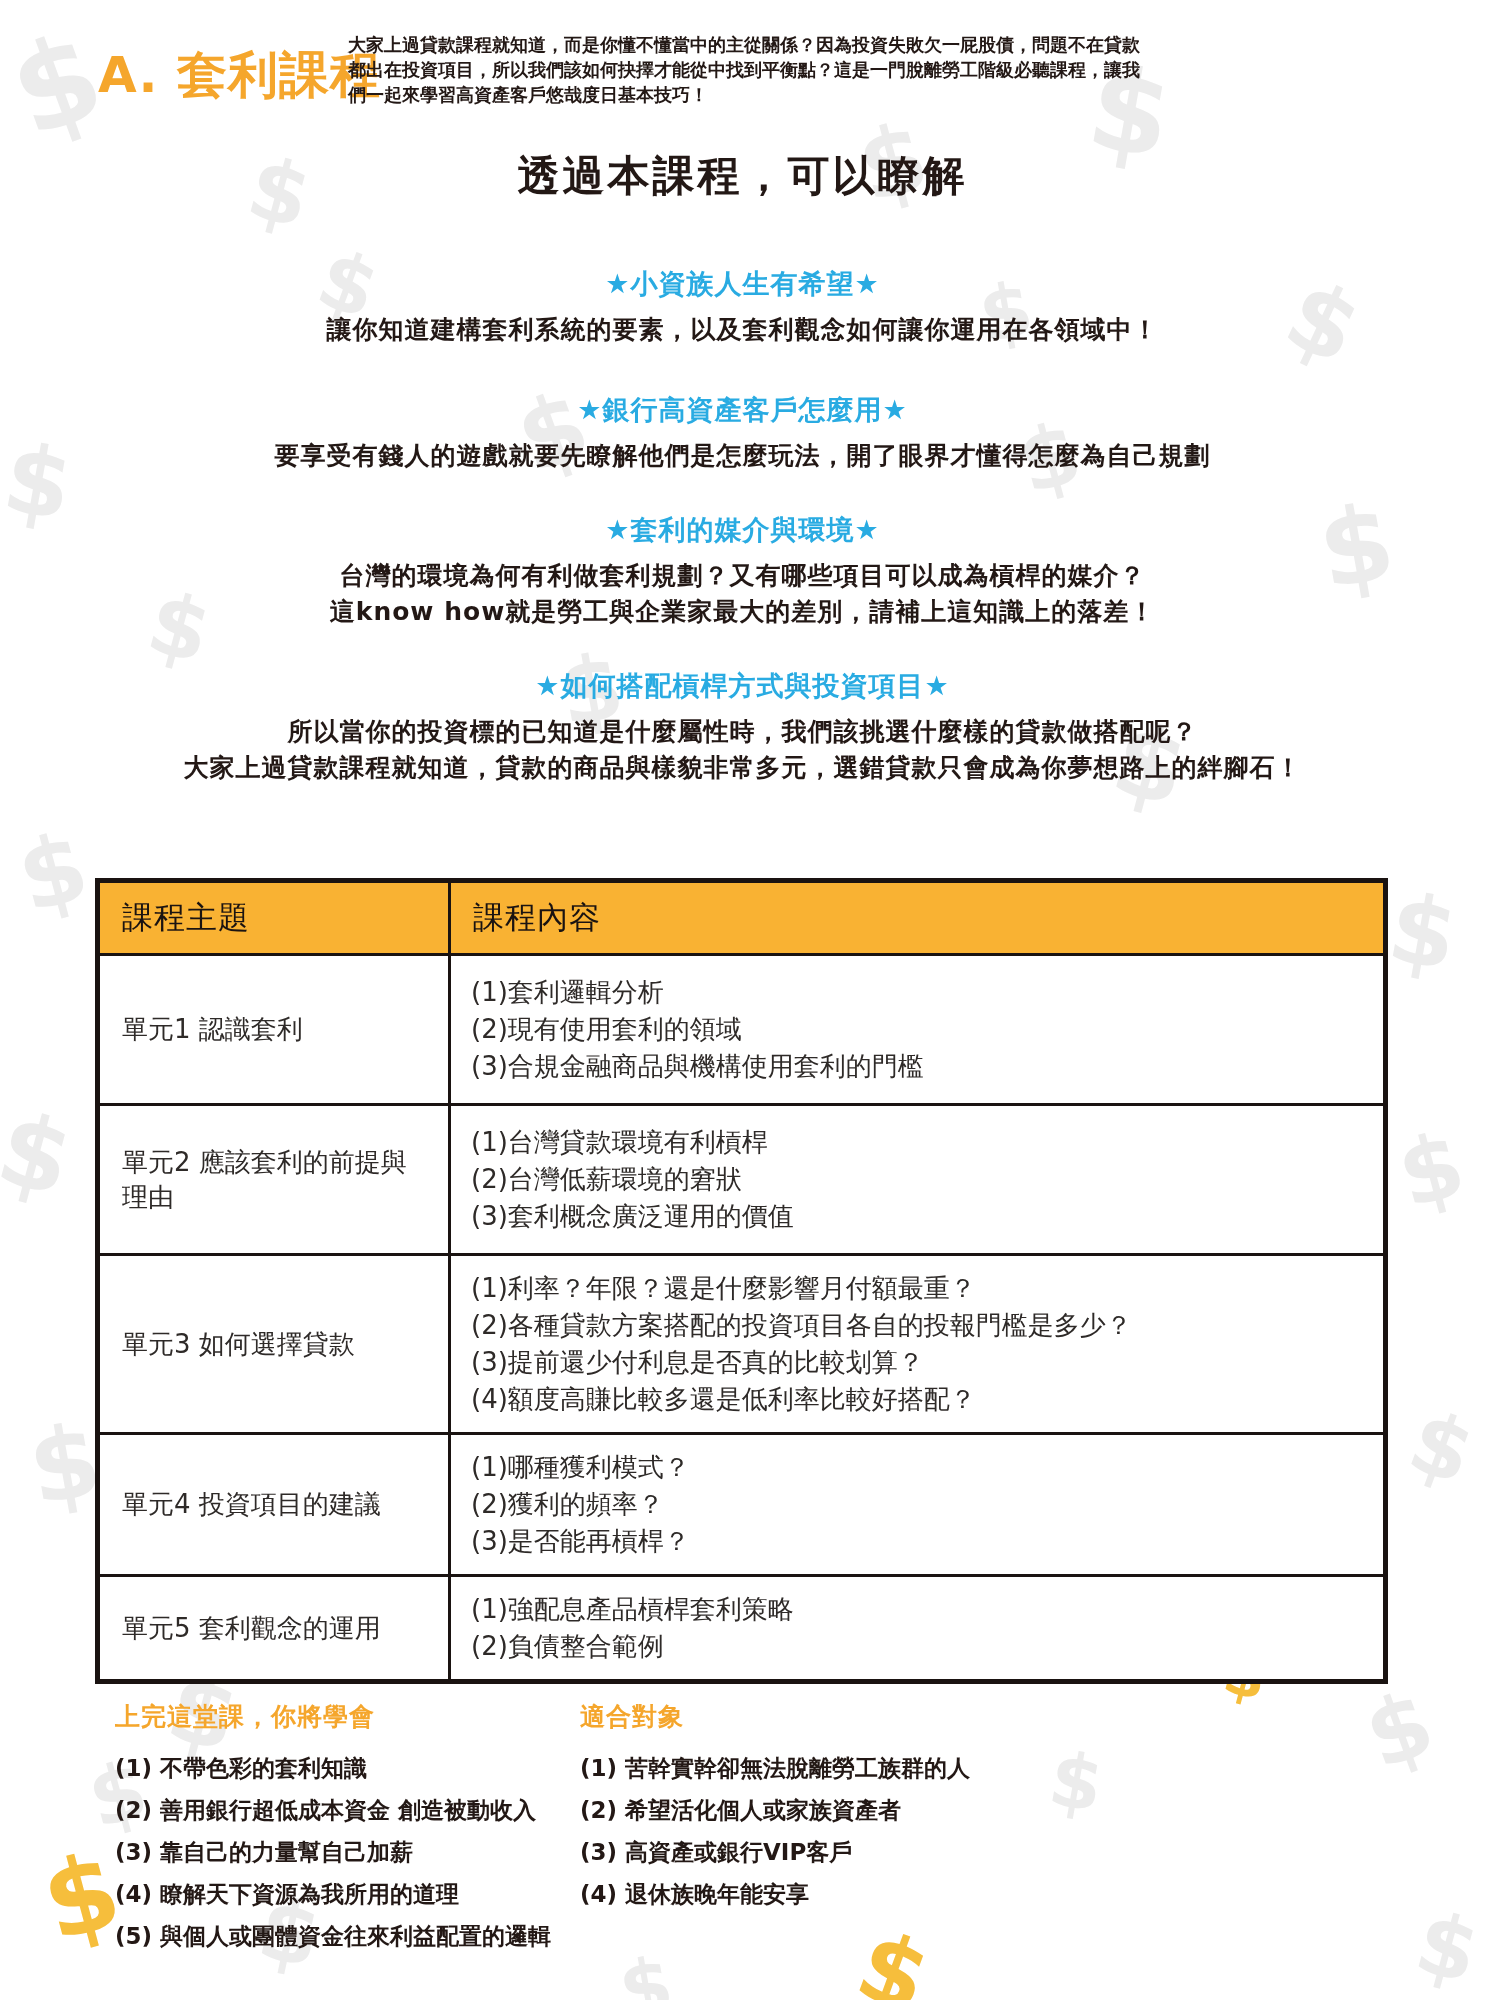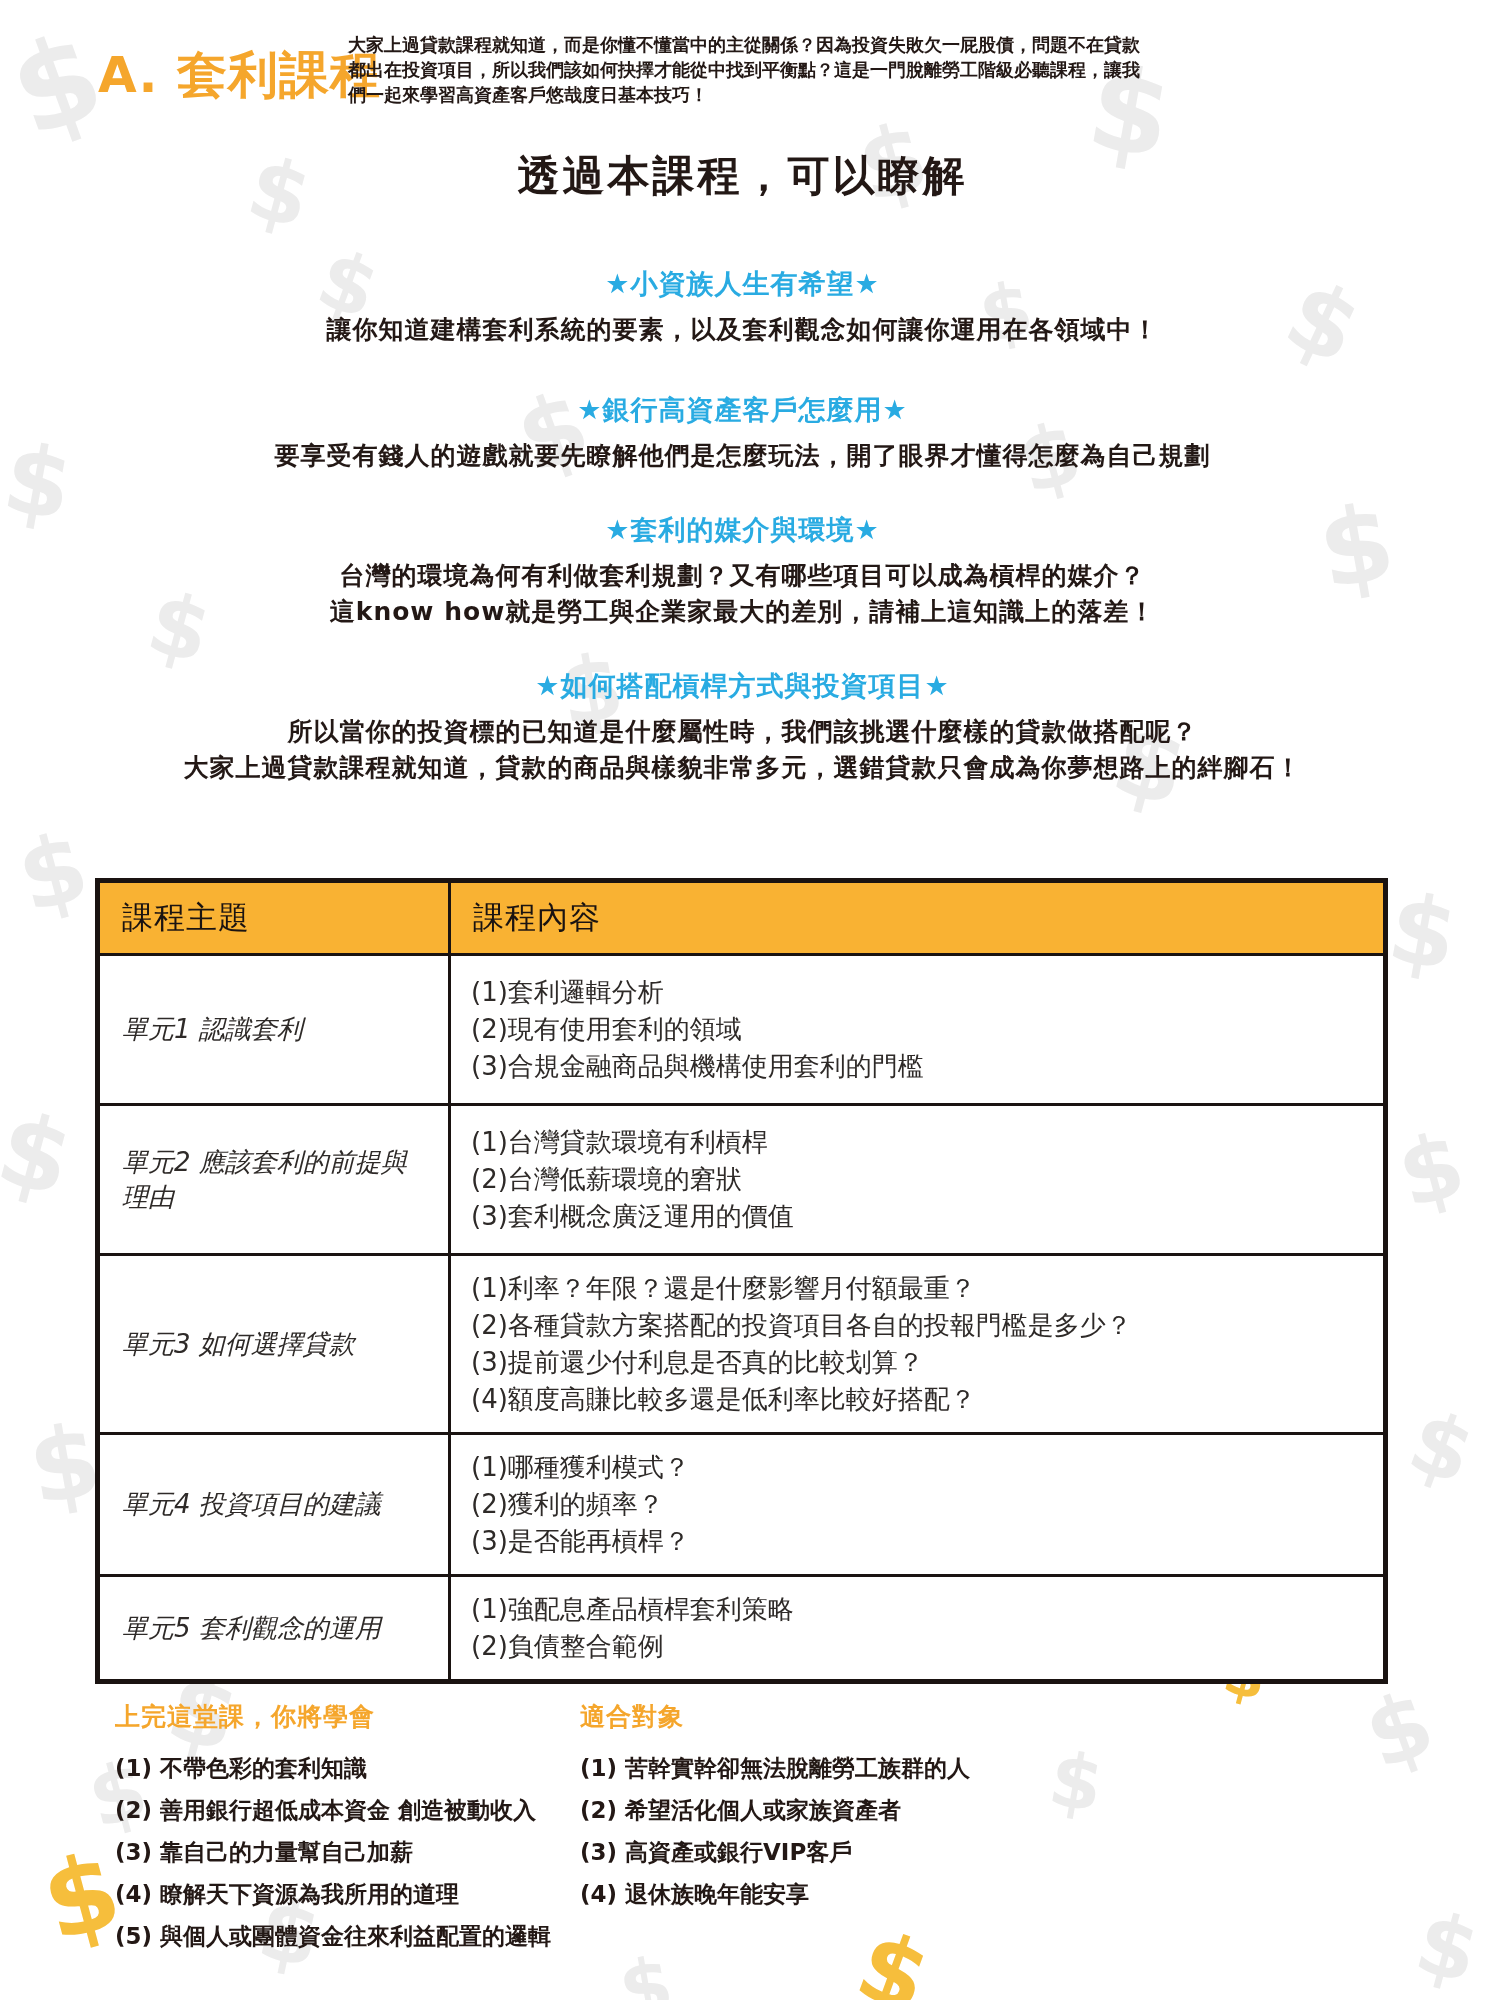--- a/index.html
+++ b/index.html
@@ -41,21 +41,21 @@
     border-collapse:collapse;table-layout:fixed;background:#ffffff;
     border:5px solid #1A1311;
   }
   table.course col.c1{width:352px;}
   table.course th,table.course td{border:3px solid #1A1311;vertical-align:middle;}
   table.course th{
     background:var(--table-header);color:#1A1311;font-size:31px;font-weight:normal;
     text-align:left;padding:14px 22px;height:40px;letter-spacing:1px;
   }
   table.course td{font-size:26px;font-weight:normal;color:#2E2A28;padding:14px 20px;}
-  table.course td.topic{padding-left:22px;font-style:italic;}
+  table.course td.topic{padding-left:22px;}
   table.course td .cline{line-height:37px;}
   tr.r0{height:150px;} tr.r1{height:150px;margin-top:24px;} tr.r2{height:176px;} tr.r3{height:136px;} tr.r4{height:106px;}
 
   .bottom-list{position:absolute;width:560px;}
   #outcomes{left:115px;top:1700px;}
   #audience{left:580px;top:1700px;}
   .bl-head{font-size:25px;font-weight:bold;color:var(--orange);margin-bottom:14px;letter-spacing:1px;}
   .bl-item{font-size:23px;font-weight:bold;color:var(--ink);line-height:42px;white-space:nowrap;}
 </style>
 </head>

